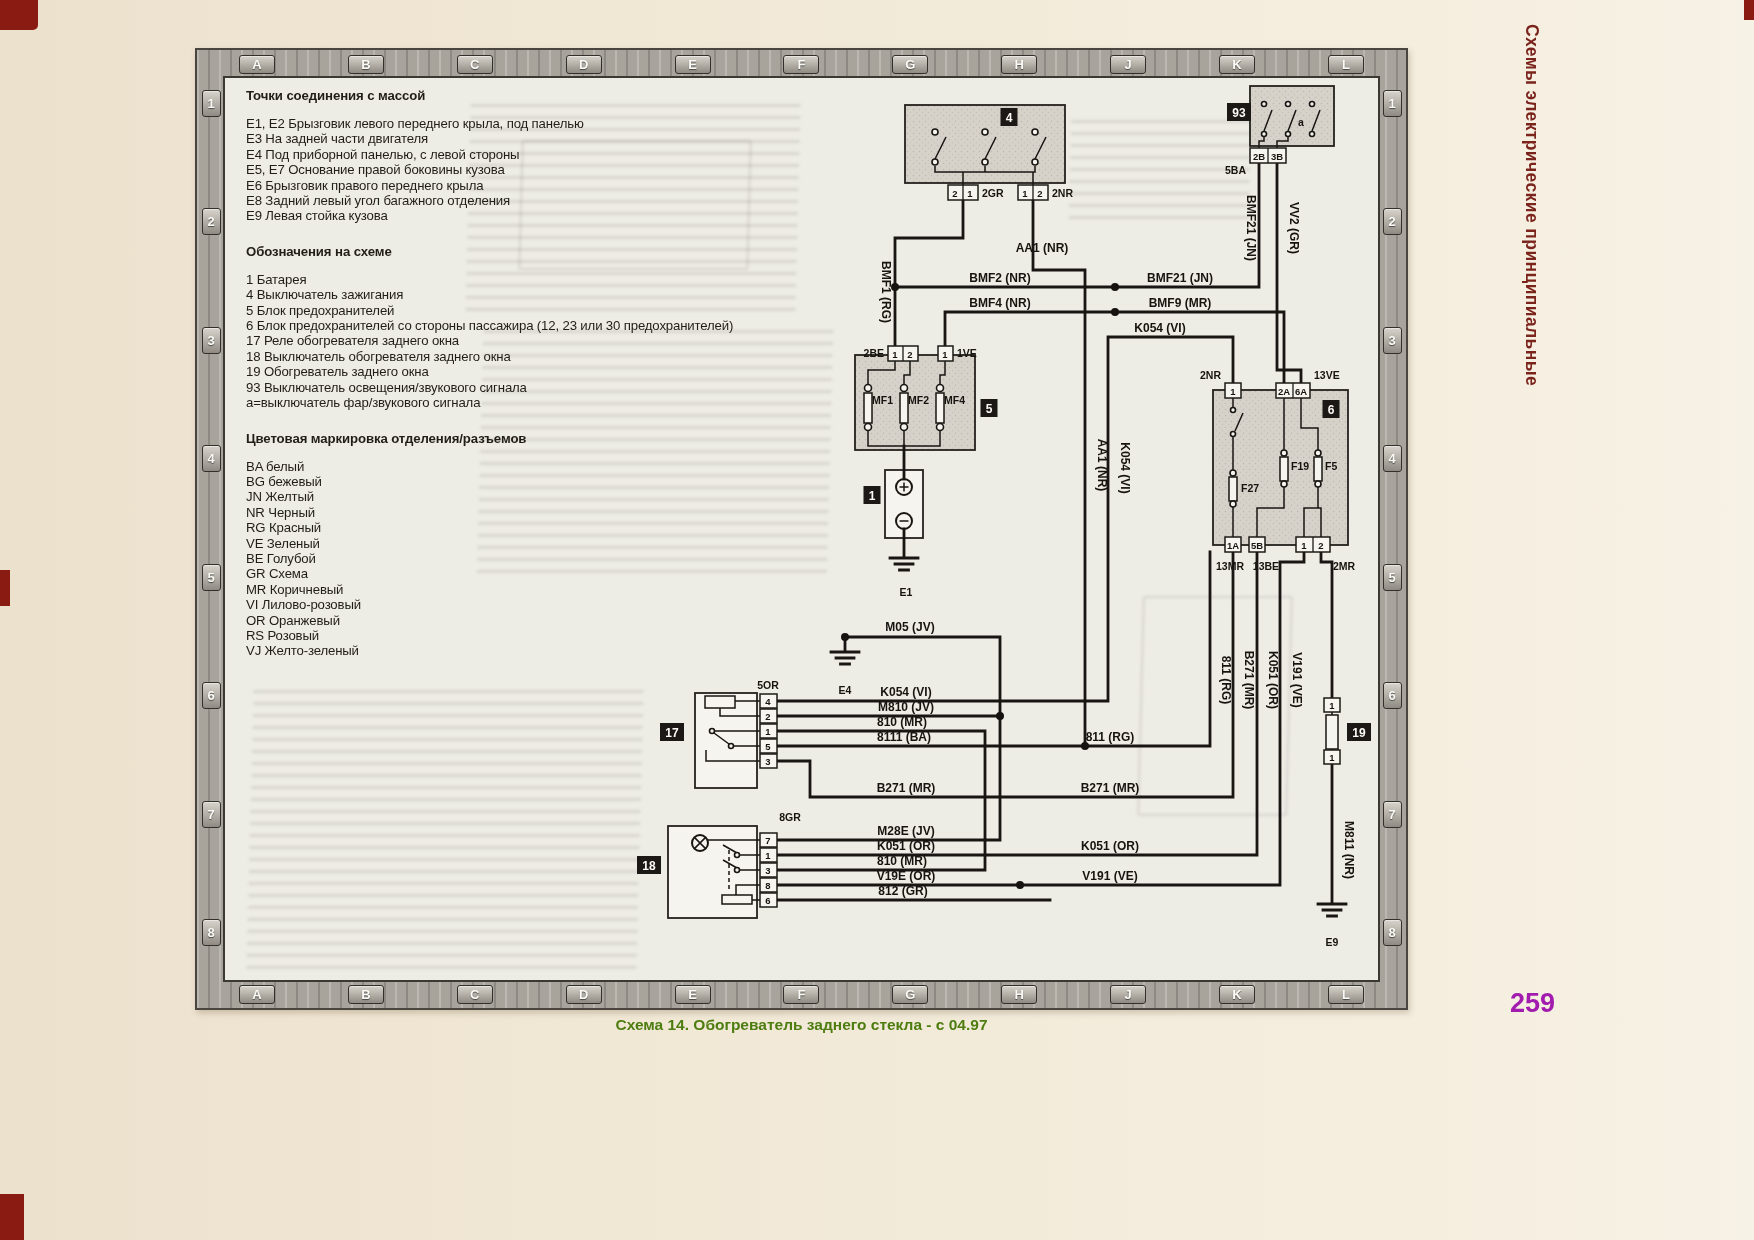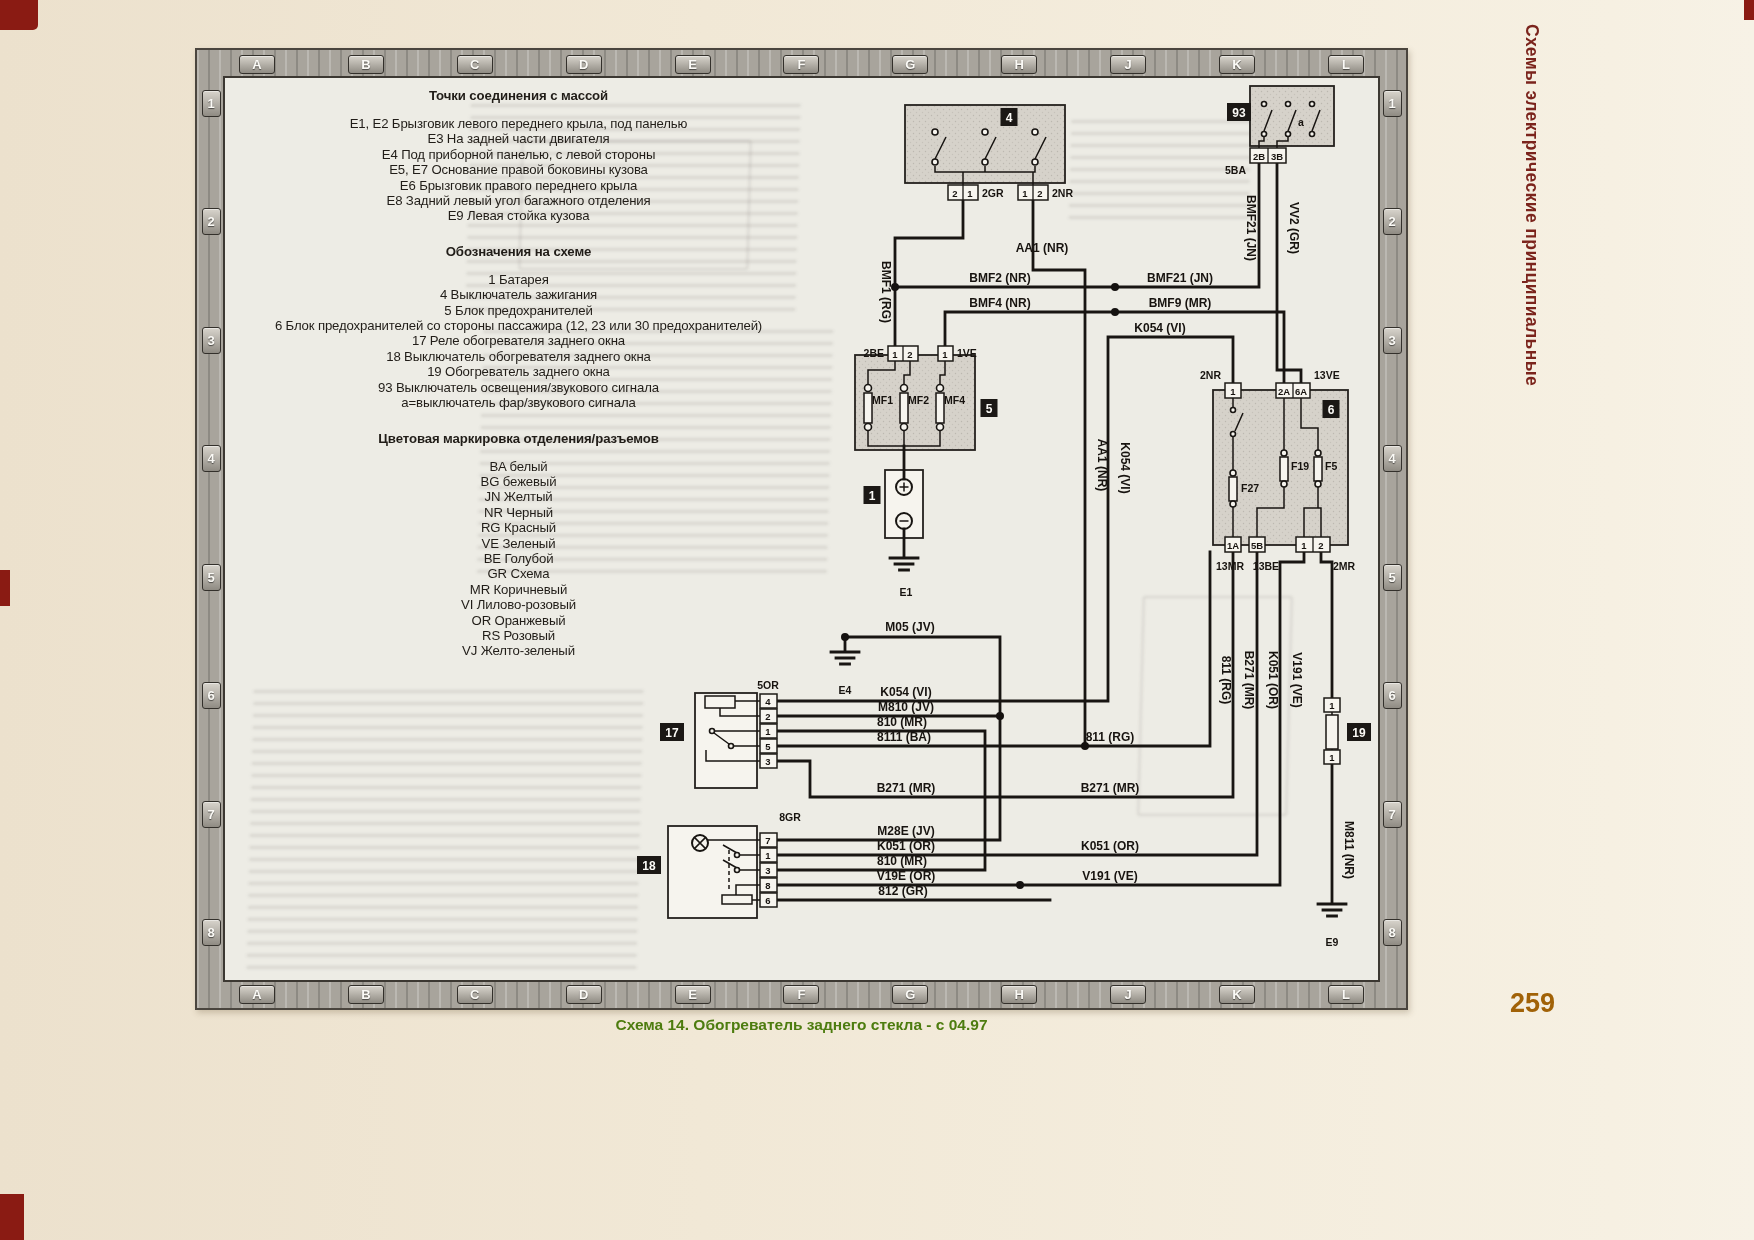--- a/index.html
+++ b/index.html
@@ -47,21 +47,21 @@
   
   .ghost {
     position:absolute;
     background: repeating-linear-gradient(180deg, rgba(72,66,58,.13) 0 2.5px, transparent 2.5px 12px);
     filter: blur(1.8px);
     transform: skewX(-1.5deg);
   }
   .ghost.boxy { background:none; border:2.5px solid rgba(72,66,58,.14); border-radius:2px; }
 
   
-  .legend { position:absolute; left:246px; top:88px; width:545px; color:#211d18; font-size:13.2px;text-align:center; }
+  .legend { position:absolute; left:246px; top:88px; width:545px; color:#211d18; font-size:13.2px; }
   .legend .sec { margin-bottom:20px; }
   .legend .ltitle { font-weight:bold; margin-bottom:13px; letter-spacing:-.1px; }
   .legend .li { line-height:15.4px; white-space:nowrap; letter-spacing:-.15px; }
 
   
   svg#schematic { position:absolute; left:0; top:0; }
   .w { stroke:#181512; stroke-width:2.8; fill:none; stroke-linecap:square; }
   .thin path, path.thin { stroke:#181512; stroke-width:1.5; fill:none; }
   .dash { stroke-dasharray:4 3; }
   .cshade { fill:url(#stip); stroke:#24211d; stroke-width:1.8; }
@@ -77,21 +77,21 @@
   text.tl  { font-family:"Liberation Sans",sans-serif; font-weight:bold; font-size:10.5px;fill:#17130f; }
   rect.badge { fill:#1b1815; }
   text.badgetext { font-family:"Liberation Sans",sans-serif; font-weight:bold; font-size:12px; fill:#fbfaf6; }
 
   
   .caption { position:absolute; left:195px; top:1016px; width:1213px; text-align:center;
              font-size:15.5px; font-weight:bold; color:#4d7c0f; }
   .sidebar-title { position:absolute; left:1521px; top:24px;
                    writing-mode:vertical-rl; font-size:17.5px; font-weight:bold;
                    color:#7b241c; letter-spacing:.4px; }
-  .page-number { position:absolute; left:1510px; top:988px; font-size:27px; font-weight:bold; color:#a16207; }
+  .page-number { position:absolute; left:1510px; top:988px; font-size:27px; font-weight:bold; color:#a21caf; }
 </style>
 </head>
 <body>
 
 <div class="scan-mark" id="mark-tl"></div>
 <div class="scan-mark" id="mark-l"></div>
 <div class="scan-mark" id="mark-bl"></div>
 <div class="scan-mark" id="mark-tr"></div>
 
 <div class="plate">

